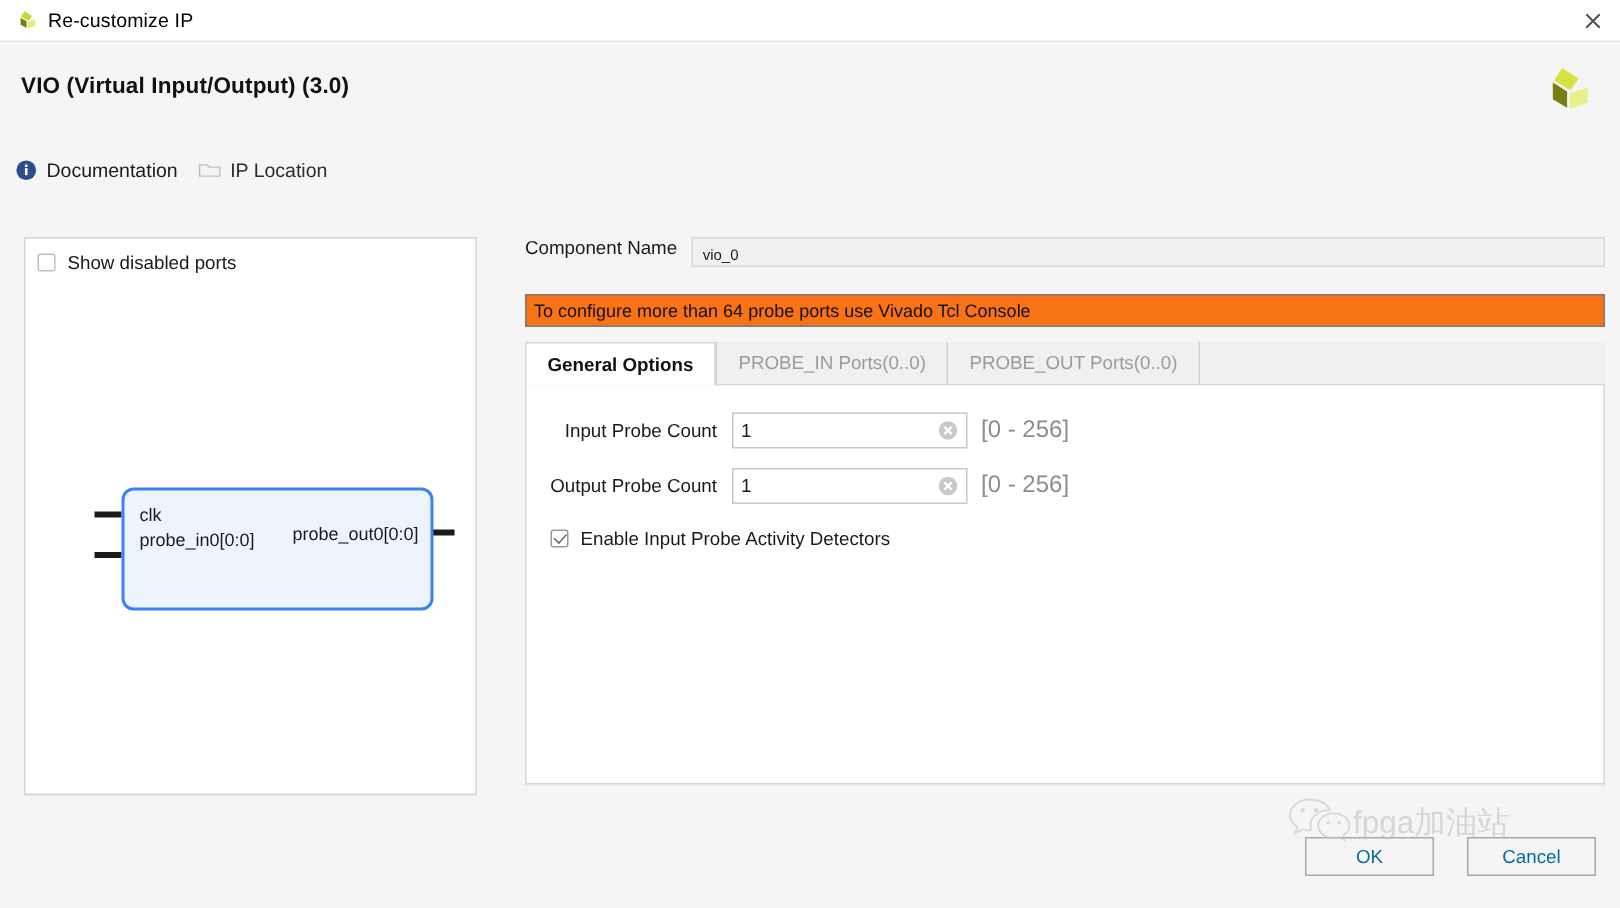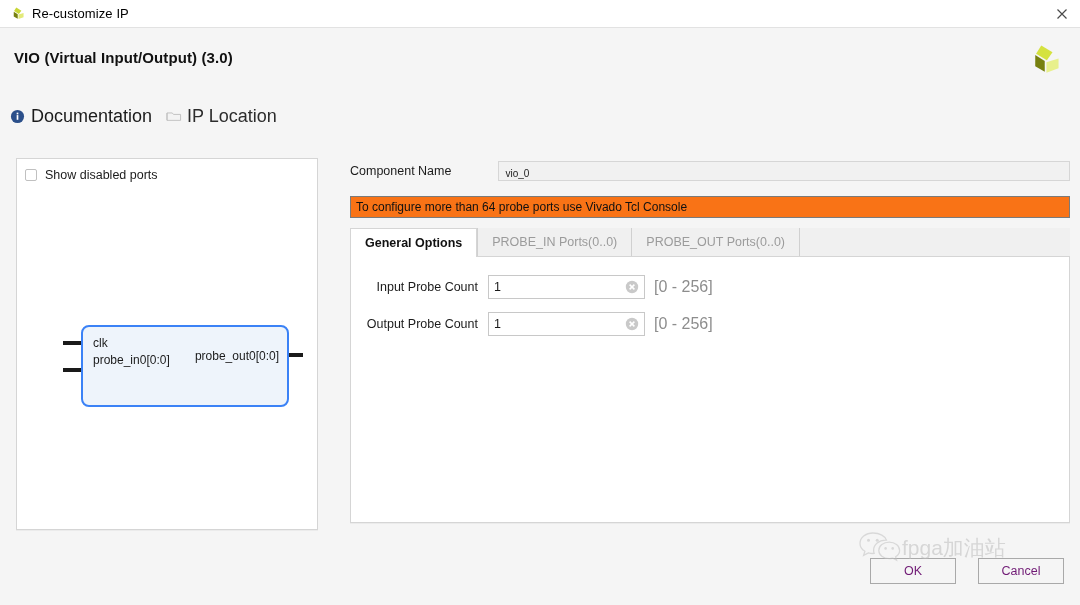--- a/index.html
+++ b/index.html
@@ -32,21 +32,21 @@
     position:absolute;left:0;top:28px;width:1080px;height:108px;
     background:#f5f5f5;
   }
   .page-title{
     position:absolute;left:14px;top:21px;
     font-size:15px;font-weight:bold;color:#111;letter-spacing:.1px;
   }
   .xlogo{position:absolute;right:18px;top:14px;width:38px;height:38px;}
   .linkrow{position:absolute;left:10px;top:78px;display:flex;align-items:center;}
   .linkitem{display:flex;align-items:center;margin-right:14px;cursor:default;}
-  .linkitem .lbl{font-size:18px;color:#1b1b1b;margin-left:6px;}
+  .linkitem .lbl{font-size:13px;color:#1b1b1b;margin-left:6px;}
   .linkitem.dim .lbl{color:#2c2c2c;}
   .ico{width:15px;height:15px;display:block;flex:none;}
 
   
   .leftpanel{
     position:absolute;left:16px;top:158px;width:300px;height:370px;
     background:#ffffff;border:1px solid #d5d5d5;
     box-shadow:0 1px 0 0 #ebebeb;
   }
   .chkrow{position:absolute;left:8px;top:9px;display:flex;align-items:center;cursor:default;}
@@ -67,21 +67,21 @@
     position:absolute;left:18px;top:0;width:208px;height:82px;
     background:#eef4fb;border:2px solid #3b82f6;border-radius:8px;box-sizing:border-box;
   }
   .pin{position:absolute;height:4px;background:#1a1a1a;}
   .pin.l{left:0;width:18px;}
   .pin.r{right:0;width:18px;}
   .portlbl{position:absolute;font-size:12px;color:#1b1b1b;white-space:nowrap;}
 
   
   .rightside{position:absolute;left:350px;top:158px;width:720px;}
-  .cnrow{display:flex;align-items:center;height:26px;gap:37px;}
+  .cnrow{display:flex;align-items:flex-start;height:26px;}
   .cnlabel{font-size:12.5px;color:#1b1b1b;margin-right:10px;white-space:nowrap;}
   .cninput{
     flex:1;height:20px;line-height:24px;background:#f1f1f1;border:1px solid #d6d6d6;
     box-sizing:border-box;padding:0 6px;font-size:10px;color:#1b1b1b;
     font-family:"Liberation Sans", sans-serif;
   }
   .infobar{
     margin-top:12px;height:22px;line-height:20px;
     background:#f97316;border:1px solid #7a7a7a;box-sizing:border-box;
     padding:0 5px;font-size:12px;color:#111;
@@ -122,21 +122,21 @@
   }
   .clearbtn{
     width:14px;height:14px;margin-right:5px;flex:none;display:block;cursor:default;
   }
   .range{font-size:16px;color:#8d8d8d;margin-left:9px;white-space:nowrap;}
 
   
   .btn{
     position:absolute;width:86px;height:26px;background:#f5f5f5;
     border:1px solid #a9a9a9;box-sizing:border-box;
-    font-size:12.5px;color:#701a75;
+    font-size:12.5px;color:#0369a1;
     display:flex;align-items:center;justify-content:center;cursor:default;
   }
   #ok-button{left:870px;top:558px;}
   #cancel-button{left:978px;top:558px;}
 
   
   .watermark{
     position:absolute;left:858px;top:528px;width:215px;height:48px;
     pointer-events:none;opacity:.55;
   }
@@ -264,20 +264,24 @@
           <span class="clearbtn">
             <svg viewBox="0 0 14 14" width="14" height="14">
               <circle cx="7" cy="7" r="6.2" fill="#c9c9c9"></circle>
               <path d="M4.6 4.6 L9.4 9.4 M9.4 4.6 L4.6 9.4" stroke="#ffffff" stroke-width="1.5" fill="none"></path>
             </svg>
           </span>
         </div>
         <span class="range">[0 - 256]</span>
       </div>
 
+      <div class="frow" style="left:16px;top:95px;">
+        <span class="chkbox checked"></span>
+        <span class="lbl" style="margin-left:8px;font-size:12.5px;">Enable Input Probe Activity Detectors</span>
+      </div>
 
     </div>
   </div>
 
   <div class="btn" id="ok-button">
     <span>OK</span>
   </div>
   <div class="btn" id="cancel-button">
     <span>Cancel</span>
   </div>

